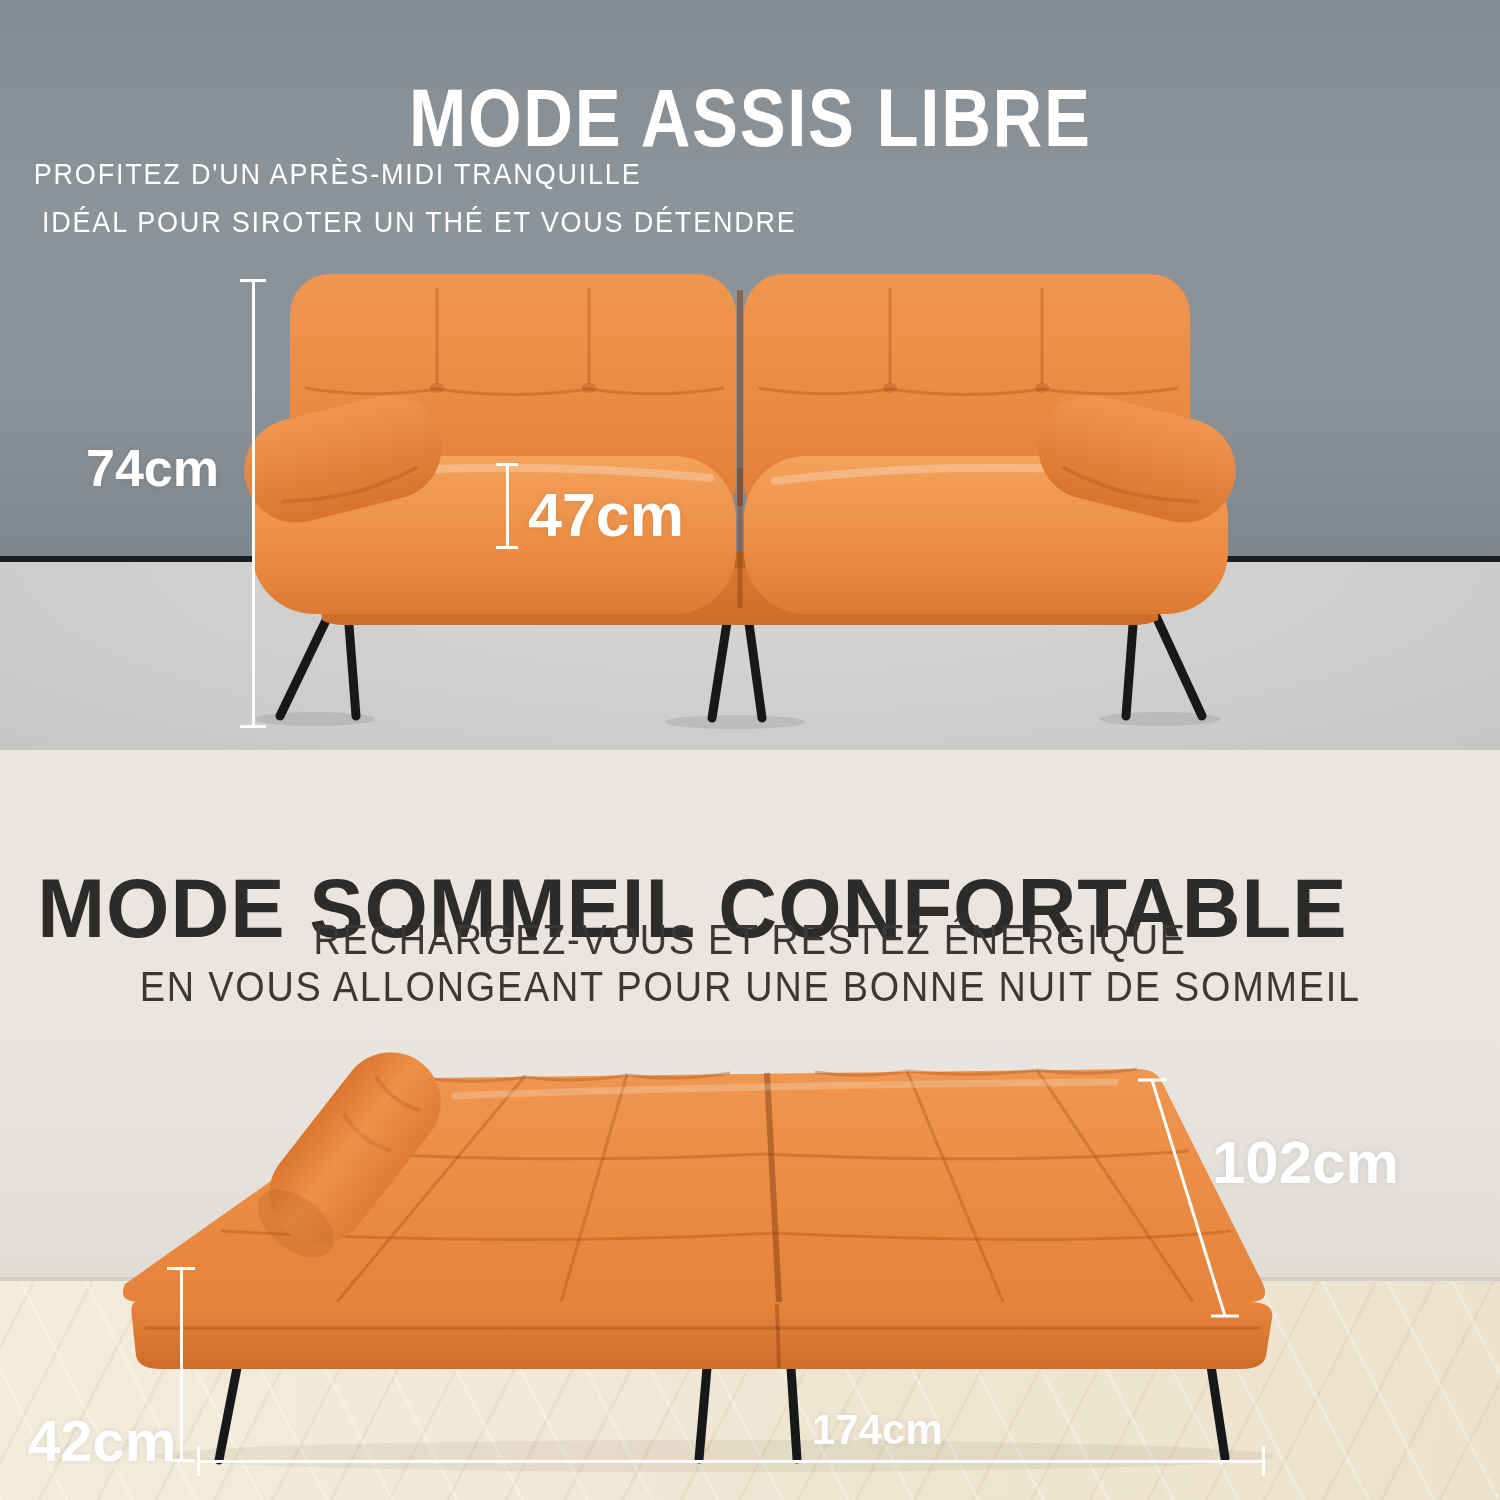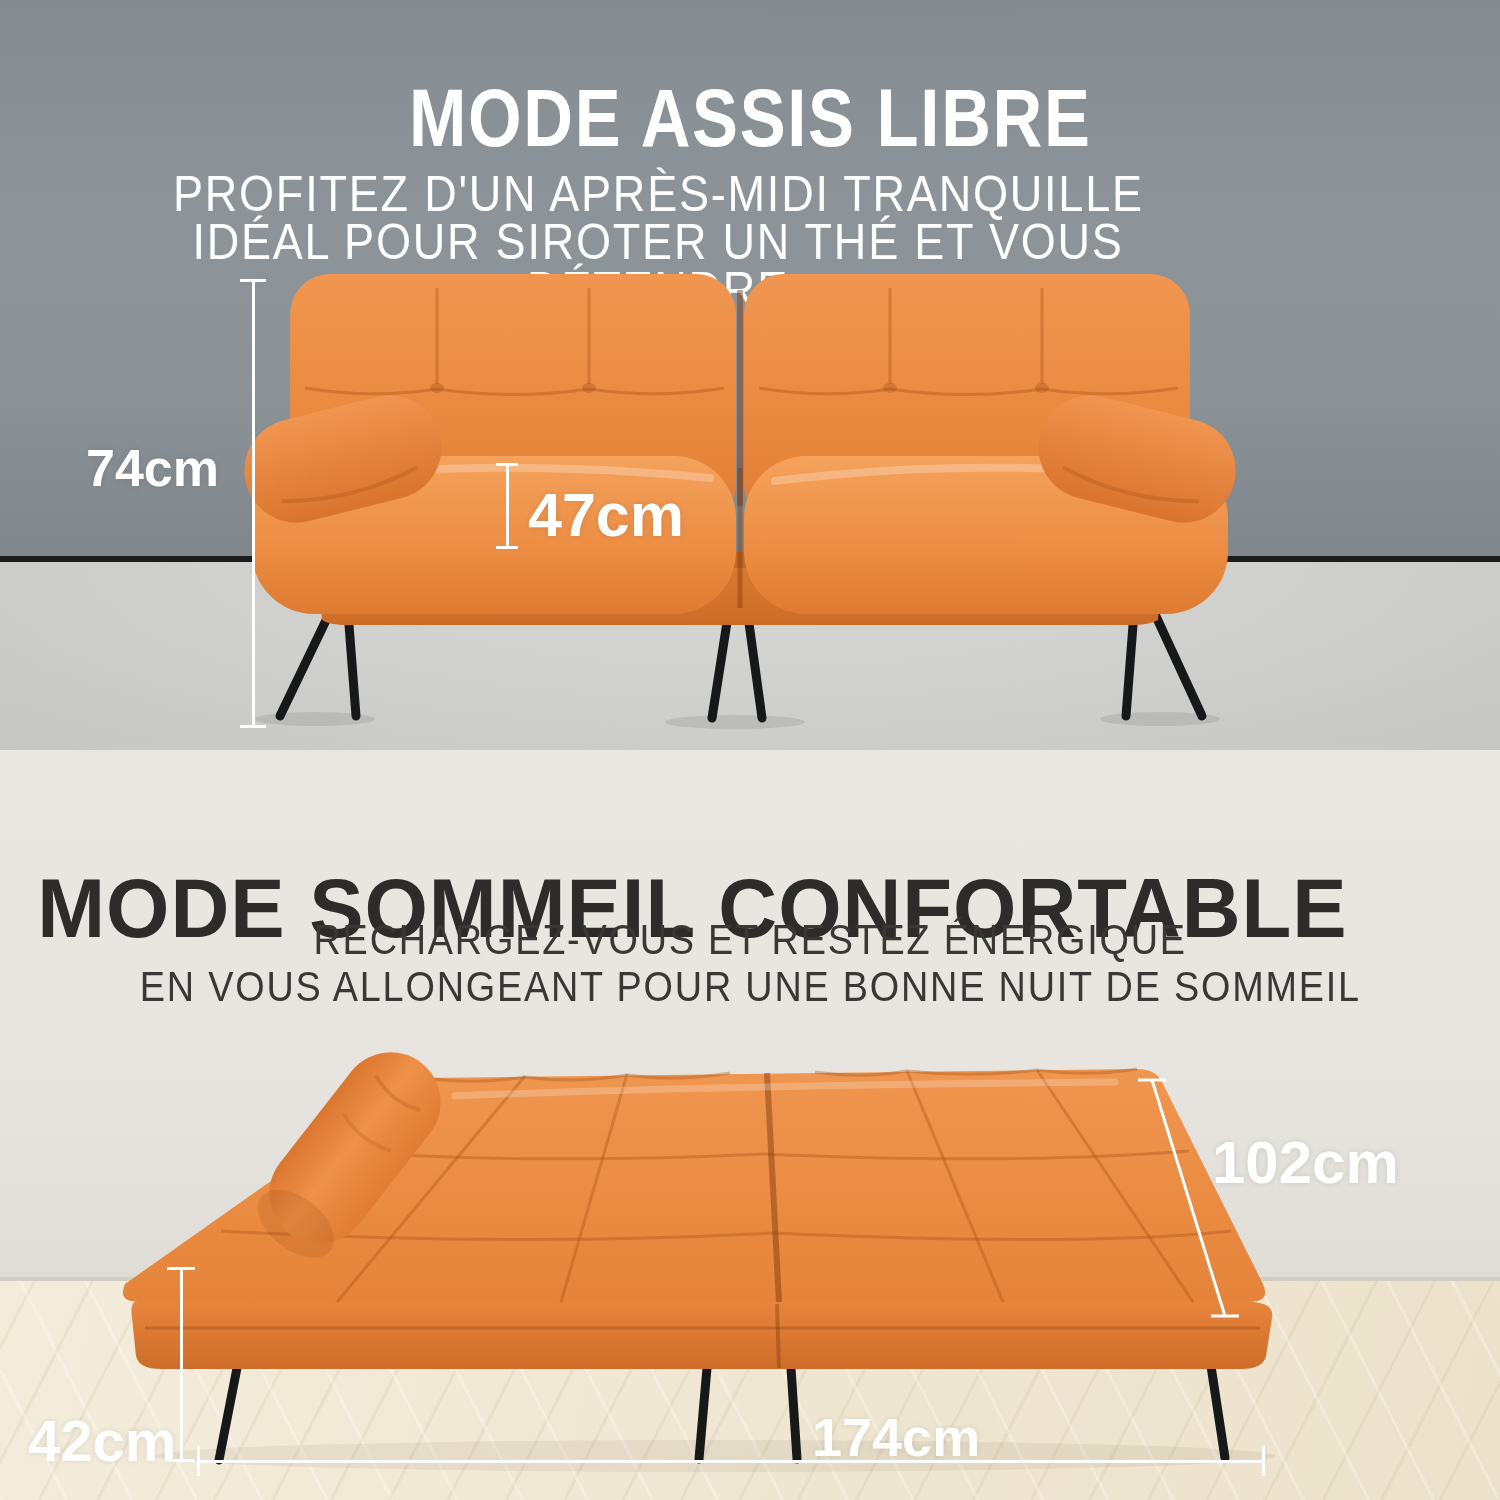--- a/index.html
+++ b/index.html
@@ -11,22 +11,22 @@
   
   .sec-top{position:absolute;left:0;top:0;width:1500px;height:750px;overflow:hidden;}
   .sec-top .wall{position:absolute;left:0;top:0;width:100%;height:556px;
     background:linear-gradient(180deg,#848c92 0%,#8d9499 38%,#8b9298 70%,#7f878d 100%);}
   .sec-top .baseboard{position:absolute;left:0;top:556px;width:100%;height:6px;background:#1a1c1e;}
   .sec-top .floor{position:absolute;left:0;top:562px;width:100%;height:188px;
     background:radial-gradient(ellipse at 50% 0%,#d8d9d6 0%,#cfd0cd 55%,#c6c7c4 100%);}
   .title-top{position:absolute;left:0;top:22px;width:1500px;text-align:center;color:#ffffff;
     font-size:82px;font-weight:bold;letter-spacing:2px;line-height:1;}
   .title-top .squeeze{display:inline-block;transform:scaleX(.84);}
-  .sub-top{position:absolute;left:0;top:120px;width:1316px;text-align:center;color:#ffffff;
-    font-size:50px;font-weight:500;line-height:48px;letter-spacing:2px;}
+  .sub-top{position:absolute;left:0;top:120px;width:1316px;text-align:left;color:#ffffff;
+    font-size:30px;font-weight:500;line-height:48px;letter-spacing:2px;}
   .sub-top .squeeze{display:inline-block;transform:scaleX(.9);}
   
   .sec-bottom{position:absolute;left:0;top:750px;width:1500px;height:750px;overflow:hidden;}
   .sec-bottom .wall{position:absolute;left:0;top:0;width:100%;height:527px;
     background:linear-gradient(180deg,#eae6e1 0%,#e8e4df 60%,#e0dcd6 100%);}
   .sec-bottom .floor-line{position:absolute;left:0;top:527px;width:100%;height:4px;background:#d2cec7;}
   .sec-bottom .floor{position:absolute;left:0;top:531px;width:100%;height:219px;
     background:
       repeating-linear-gradient(63deg,rgba(255,255,255,.28) 0 3px,rgba(255,255,255,0) 3px 58px),
       repeating-linear-gradient(-63deg,rgba(166,138,96,.10) 0 3px,rgba(166,138,96,0) 3px 52px),
@@ -225,15 +225,15 @@
   <div class="m-label" style="left:1212px;top:1128px;font-size:60px">102cm</div>
 
   <div class="m-cap" style="left:167px;top:1267px;width:28px;height:3px"></div>
   <div class="m-line" style="left:180px;top:1269px;width:3px;height:192px"></div>
   <div class="m-cap" style="left:167px;top:1459px;width:28px;height:3px"></div>
   <div class="m-label" style="left:28px;top:1407px;font-size:58px">42cm</div>
 
   <div class="m-tick" style="left:197px;top:1446px;width:3px;height:30px"></div>
   <div class="m-line" style="left:197px;top:1460px;width:1068px;height:3px"></div>
   <div class="m-tick" style="left:1262px;top:1446px;width:3px;height:30px"></div>
-  <div class="m-label" style="left:812px;top:1406px;font-size:54px">174cm</div>
+  <div class="m-label" style="left:812px;top:1406px;font-size:42px">174cm</div>
 
 </div>
 
 </body></html>

